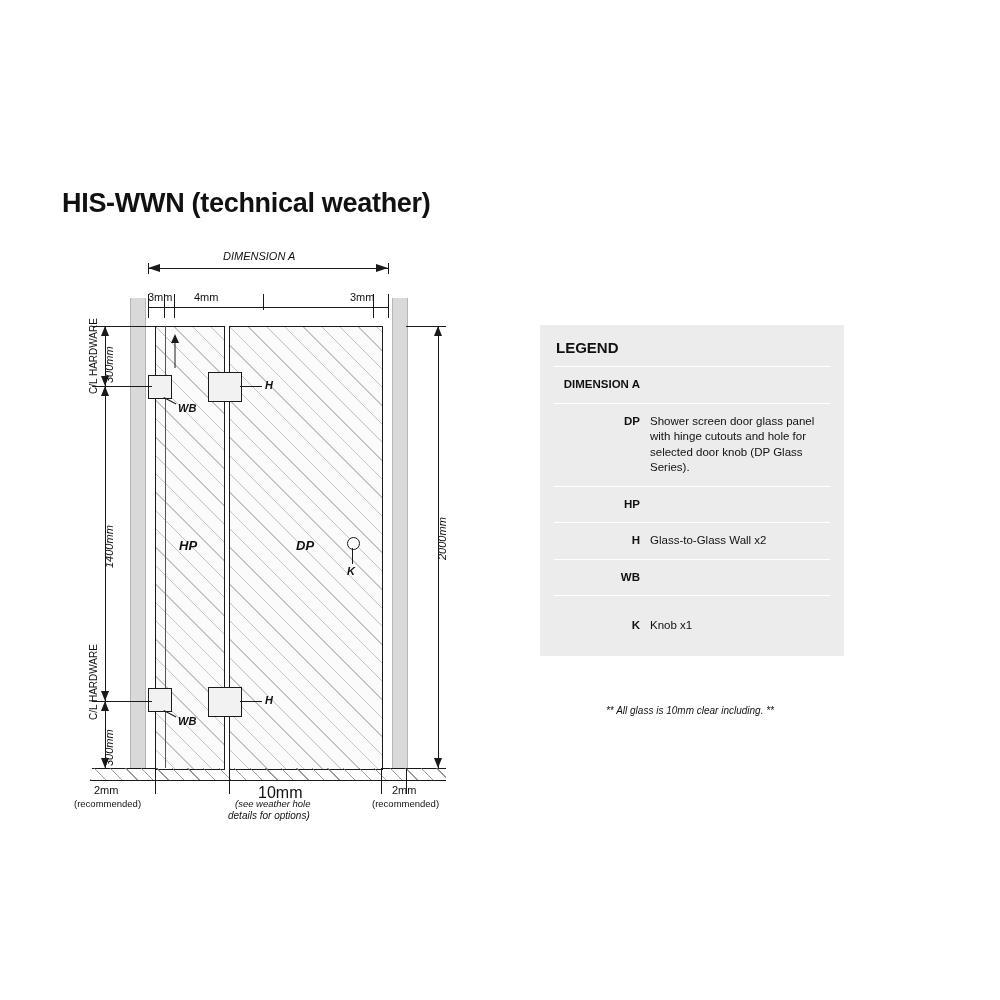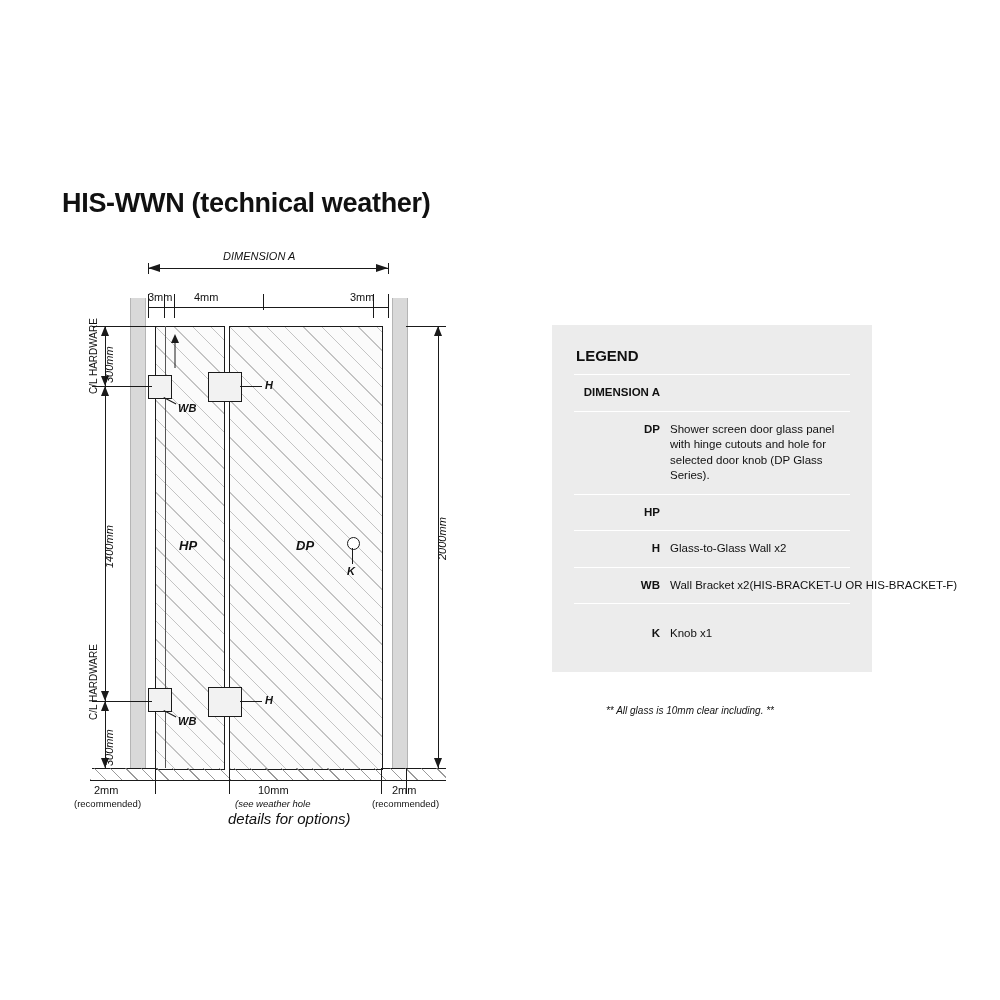--- a/index.html
+++ b/index.html
@@ -71,21 +71,21 @@
     white-space: nowrap;
   }
   .plain {
     position: absolute;
     font-size: 11px;
     color: #111;
     white-space: nowrap;
   }
   .plain-i {
     position: absolute;
-    font-size: 11px;
+    font-size: 16px;
     font-style: italic;
     color: #111;
     white-space: nowrap;
   }
   .dim {
     position: absolute;
     font-size: 11px;
     font-style: italic;
     color: #111;
     white-space: nowrap;
@@ -136,22 +136,21 @@
     );
   }
 
   
   #legend {
     position: absolute;
     left: 540px;
     top: 325px;
     width: 304px;
     background: #ececec;
-    padding: 8px;
-    margin-left: 12px;
+    padding: 0;
   }
   #legend .legend-title {
     font-size: 15px;
     font-weight: bold;
     padding: 14px 16px 10px 16px;
     color: #111;
   }
   .legend-sep {
     height: 1px;
     background: #ffffff;
@@ -310,21 +309,21 @@
   <div class="ln v1" style="left:95px; top:518px; height:26px;"></div>
   <div class="ln v1" style="left:169px; top:518px; height:26px;"></div>
   <div class="ln v1" style="left:321px; top:518px; height:26px;"></div>
   <div class="ln v1" style="left:346px; top:518px; height:26px;"></div>
 
   <div class="plain" style="left:34px; top:534px;">2mm</div>
   <div class="plain" style="left:14px; top:548px; font-size:9.5px;">(recommended)</div>
 
   <div class="plain-i" style="left:198px; top:534px; font-style:normal;">10mm</div>
   <div class="plain-i" style="left:175px; top:548px; font-size:9.5px;">(see weather hole</div>
-  <div class="plain-i" style="left:168px; top:560px; font-size:15px;">details for options)</div>
+  <div class="plain-i" style="left:168px; top:560px; font-size:10px;">details for options)</div>
 
   <div class="plain" style="left:332px; top:534px;">2mm</div>
   <div class="plain" style="left:312px; top:548px; font-size:9.5px;">(recommended)</div>
 
 </div>
 
 <div id="legend">
   <div class="legend-title">LEGEND</div>
   <div class="legend-sep"></div>
 
@@ -345,21 +344,20 @@
   <div class="legend-sep"></div>
 
   <div class="legend-row">
     <div class="legend-key">H</div>
     <div class="legend-desc">Glass-to-Glass Wall x2</div>
   </div>
   <div class="legend-sep"></div>
 
   <div class="legend-row">
     <div class="legend-key">WB</div>
-    <div class="legend-desc wide">Wall Bracket x2(HIS-BRACKET-U OR HIS-BRACKET-F)</div>
   </div>
   <div class="legend-sep"></div>
 
   <div class="legend-row" style="padding-top:22px; padding-bottom:22px;">
     <div class="legend-key">K</div>
     <div class="legend-desc">Knob x1</div>
   </div>
 </div>
 
 <div id="legend-footer">** All glass is 10mm clear including. **</div>

